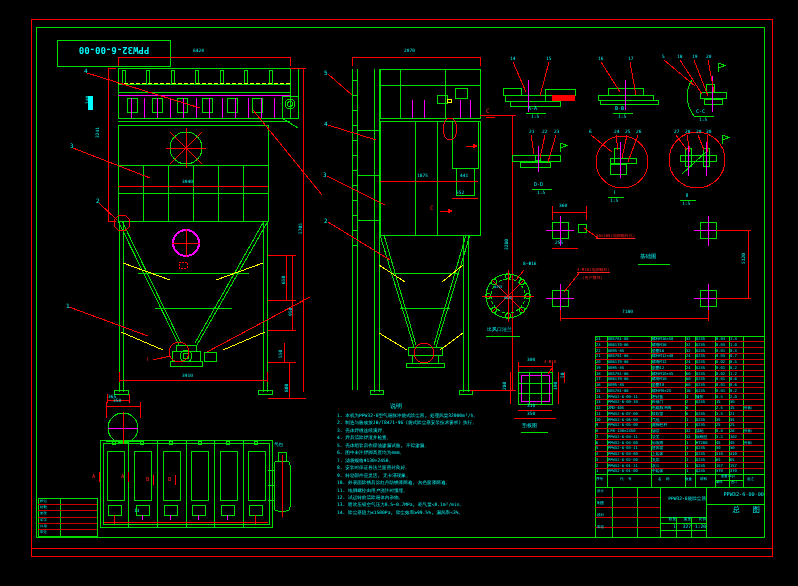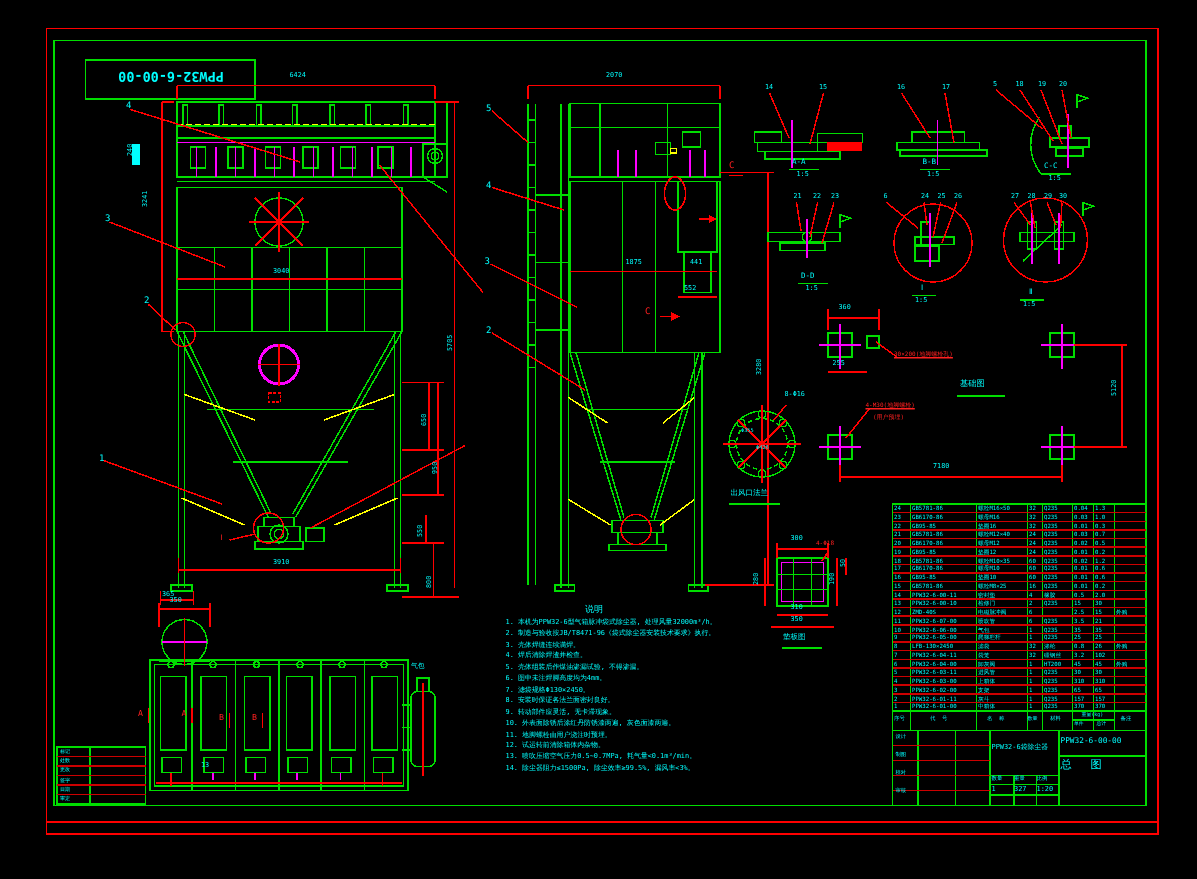--- a/index.html
+++ b/index.html
@@ -11,21 +11,21 @@
   .cad-text.u{text-decoration:underline;}
   .rot{transform:rotate(-90deg);transform-origin:left top;}
   #stamp-text{position:absolute;left:62px;top:45px;width:104px;text-align:center;
               color:#00ffff;font-size:9px;font-weight:bold;z-index:5;transform:rotate(180deg);}
   #notes{position:absolute;left:337px;top:412px;width:180px;z-index:5;}
   .note-line{color:#00ffff;font-size:4.6px;line-height:7.45px;white-space:nowrap;overflow:hidden;}
   #notes-title{position:absolute;left:390px;top:402px;color:#00ffff;font-size:6px;z-index:5;}
   #bom-rows{position:absolute;left:595px;top:336px;width:169px;height:138px;overflow:hidden;z-index:5;}
   .bom-row{position:absolute;left:0;display:flex;height:5.75px;width:169px;}
   .bom-cell{color:#00ffff;font-size:3.8px;line-height:5.9px;overflow:hidden;white-space:nowrap;flex:none;padding-left:1px;box-sizing:border-box;}
-  .tb-text{position:absolute;color:#00ffff;z-index:5;text-align:left;line-height:1;}
+  .tb-text{position:absolute;color:#00ffff;z-index:5;text-align:right;line-height:1;}
   #tb-product{left:661px;top:497px;width:45px;font-size:4.6px;}
   #tb-dwgno{left:707px;top:492px;width:57px;font-size:5.2px;}
   #tb-type{left:707px;top:506px;width:57px;font-size:7.5px;letter-spacing:4px;}
   .tb-small{font-size:3.6px;width:15px;}
   .tb-val{font-size:4.6px;width:15px;}
 </style>
 </head>
 <body>
 
 <div id="sheet">

